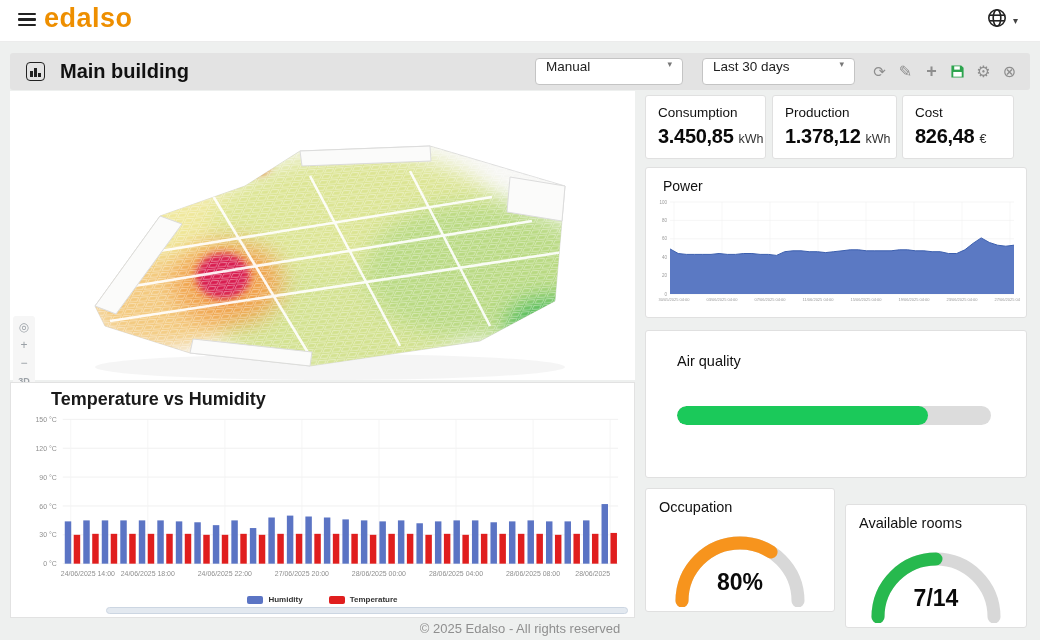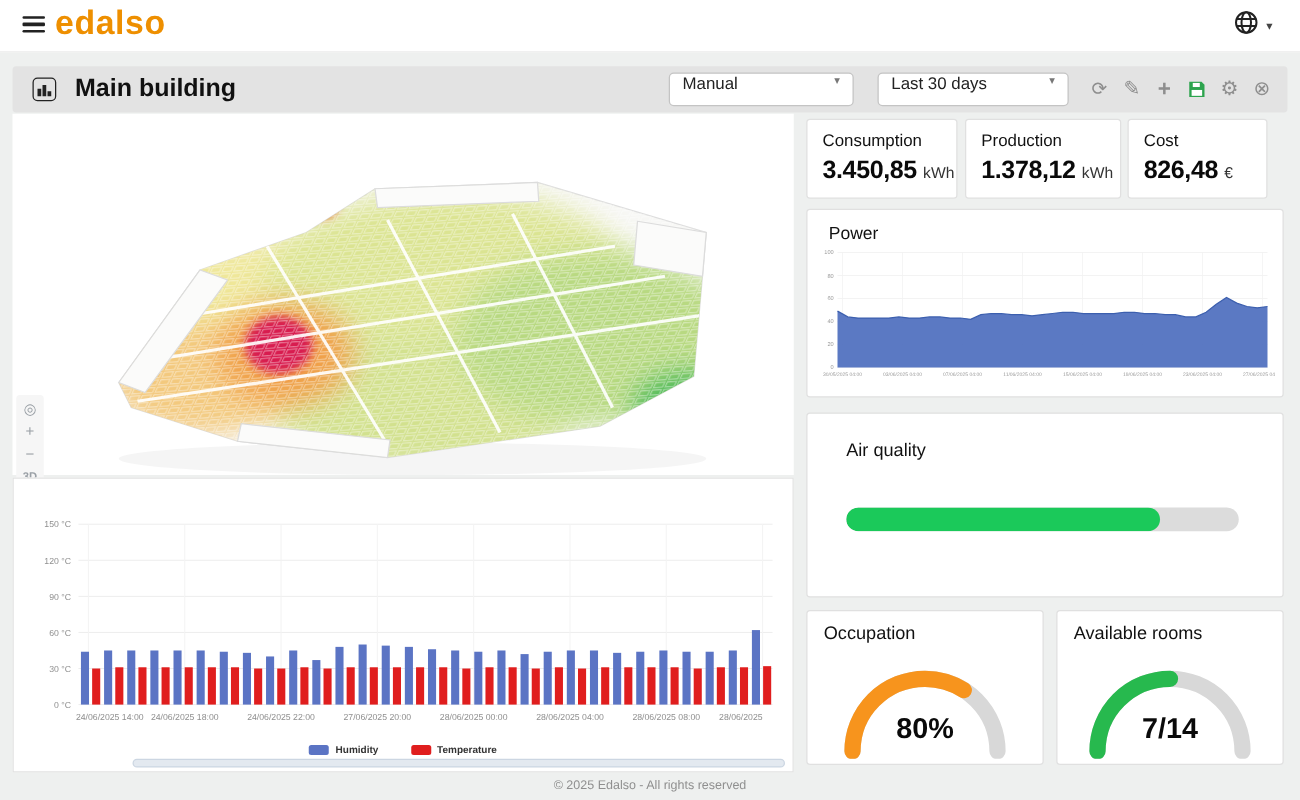--- a/index.html
+++ b/index.html
@@ -58,24 +58,24 @@
   .air-card { top:330px; left:645px; width:382px; height:148px; }
   .air-title { position:absolute; left:31px; top:22px; font-size:14.5px; color:#111; }
   .air-track { position:absolute; left:31px; right:35px; top:75px; height:19px; background:#dcdcdc; border-radius:10px; overflow:hidden; }
   .air-fill { height:100%; border-radius:10px; }
 
   .gauge-card { top:488px; height:124px; }
   .gauge-title { position:absolute; left:13px; top:10px; font-size:14.5px; color:#111; }
   .gauge-wrap { position:absolute; left:0; right:0; top:32px; display:flex; justify-content:center; }
   .gauge-value { position:absolute; left:0; right:0; bottom:15px; text-align:center; font-size:23px; font-weight:bold; color:#0a0a0a; }
   .occ-card { left:645px; width:190px; }
-  .rooms-card { left:845px; width:182px; }
-
-  
-  .footer { position:absolute; bottom:0; left:0; right:0; height:20px; text-align:center; font-size:10px; color:#8f8f8f; line-height:18px; }
+  .rooms-card { left:845px; width:182px;margin-top:16px; }
+
+  
+  .footer { position:absolute; bottom:0; left:0; right:0; height:20px; text-align:center; font-size:13px; color:#8f8f8f; line-height:18px; }
 </style>
 </head>
 <body>
 
 <div class="screen">
 
   <div class="navbar">
     <div class="hamburger">
         <span></span>
         <span></span>
@@ -176,20 +176,21 @@
     </svg>
     <div class="fp-controls">
       <div class="fp-btn">◎</div>
       <div class="fp-btn">+</div>
       <div class="fp-btn">−</div>
       <div class="fp-btn mode">3D</div>
     </div>
   </div>
 
   <div class="temp-card">
+    <div class="temp-title">Temperature vs Humidity</div>
     <svg class="temp-svg" viewBox="0 0 615 168">
         <line x1="48" y1="151" x2="606" y2="151" stroke="#ededed" stroke-width="0.8"></line>
         <text x="42" y="153.6" text-anchor="end" font-size="7" fill="#8f8f8f">0 °C</text>
         <line x1="48" y1="122" x2="606" y2="122" stroke="#ededed" stroke-width="0.8"></line>
         <text x="42" y="124.6" text-anchor="end" font-size="7" fill="#8f8f8f">30 °C</text>
         <line x1="48" y1="93" x2="606" y2="93" stroke="#ededed" stroke-width="0.8"></line>
         <text x="42" y="95.6" text-anchor="end" font-size="7" fill="#8f8f8f">60 °C</text>
         <line x1="48" y1="64" x2="606" y2="64" stroke="#ededed" stroke-width="0.8"></line>
         <text x="42" y="66.6" text-anchor="end" font-size="7" fill="#8f8f8f">90 °C</text>
         <line x1="48" y1="35" x2="606" y2="35" stroke="#ededed" stroke-width="0.8"></line>

